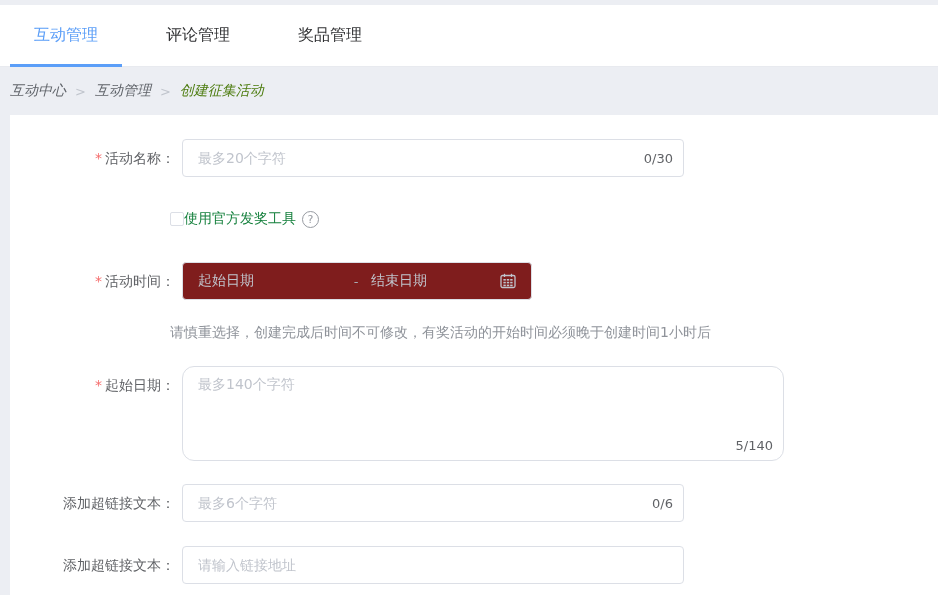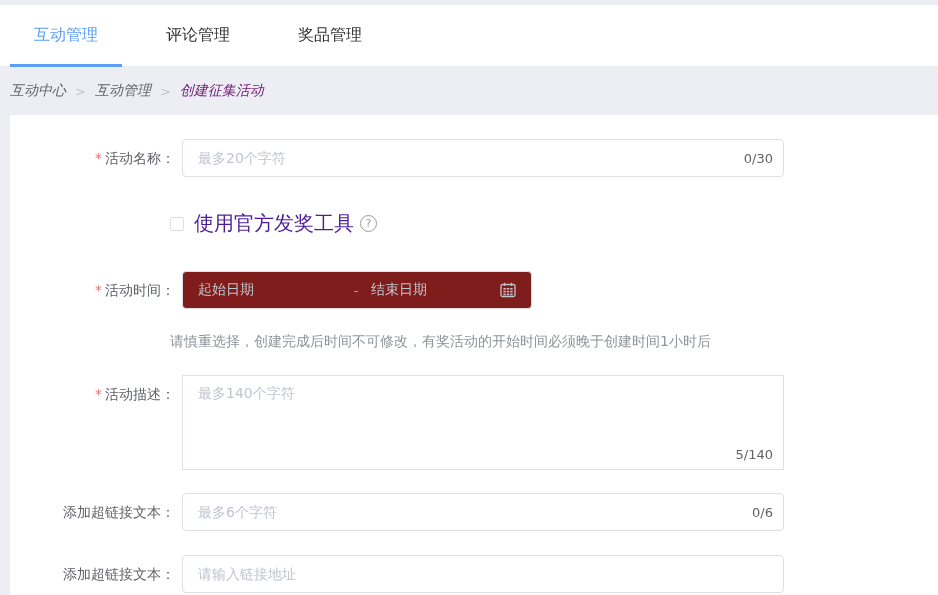--- a/index.html
+++ b/index.html
@@ -44,21 +44,21 @@
   .breadcrumb {
     height:48px;
     display:flex;
     align-items:center;
     padding-left:10px;
     font-size:14px;
     font-style:italic;
   }
   .bc-item { color:#5f6369; }
   .bc-sep  { color:#c0c4cc; margin:0 9px; font-size:13px; }
-  .bc-current { color:#701a75; }
+  .bc-current { color:#4d7c0f; }
 
   
   .card {
     margin-left:10px;
     width:928px;
     height:480px;
     background:#ffffff;
     padding-top:24px;
   }
 
@@ -75,21 +75,21 @@
   .row-label.top-align { align-self:flex-start; }
   .req { color:#f56c6c; margin-right:3px; font-size:14px; }
   .row-control { margin-left:7px; position:relative; }
 
   .gap-33 { margin-bottom:33px; }
   .gap-34 { margin-bottom:34px; }
   .gap-24 { margin-bottom:24px; }
   .gap-23 { margin-bottom:23px; }
 
   input.text-input {
-    width:602px;
+    width:502px;
     height:38px;
     border:1px solid #dcdfe6;
     border-radius:4px;
     padding:0 58px 0 15px;
     font-size:14px;
     color:#606266;
     outline:none;
     font-family:inherit;
     background:#fff;
   }
@@ -110,21 +110,21 @@
   
   .indent-row { padding-left:160px; display:flex; align-items:center; }
   .checkbox {
     width:14px; height:14px;
     border:1px solid #dcdfe6;
     border-radius:2px;
     background:#fff;
     cursor:pointer;
     flex:0 0 14px;
   }
-  .cb-label { margin-left:10px; font-size:20px; color:#4c1d95; cursor:pointer; }
+  .cb-label { font-size:14px; color:#15803d; cursor:pointer; }
   .help-icon {
     margin-left:6px;
     width:17px; height:17px;
     border:1px solid #979ba2;
     border-radius:50%;
     display:inline-flex;
     align-items:center;
     justify-content:center;
     font-size:11px;
     color:#979ba2;
@@ -152,21 +152,21 @@
   .hint {
     padding-left:160px;
     font-size:14px;
     color:#8f939a;
   }
 
   textarea.area-input {
     width:602px;
     height:95px;
     border:1px solid #dcdfe6;
-    border-radius:0;
+    border-radius:12px;
     padding:9px 15px;
     font-size:14px;
     color:#606266;
     resize:none;
     outline:none;
     font-family:inherit;
     display:block;
   }
   .counter-area {
     position:absolute;
@@ -237,21 +237,21 @@
           <rect x="6.8" y="11.6" width="2.4" height="1.6" fill="#c0c4cc"></rect>
           <rect x="10.2" y="11.6" width="2.4" height="1.6" fill="#c0c4cc"></rect>
         </svg>
       </div>
     </div>
   </div>
 
   <div class="hint gap-24">请慎重选择，创建完成后时间不可修改，有奖活动的开始时间必须晚于创建时间1小时后</div>
 
   <div class="form-row gap-23">
-    <div class="row-label top-align"><span class="req">*</span><span>活动描述：</span></div>
+    <div class="row-label top-align"><span class="req">*</span><span>起始日期：</span></div>
     <div class="row-control">
       <textarea class="area-input" placeholder="最多140个字符" style=""></textarea>
       <span class="counter-area">5/140</span>
     </div>
   </div>
 
   <div class="form-row gap-24">
     <div class="row-label">添加超链接文本：</div>
     <div class="row-control">
       <input class="text-input" type="text" placeholder="最多6个字符" style="">

